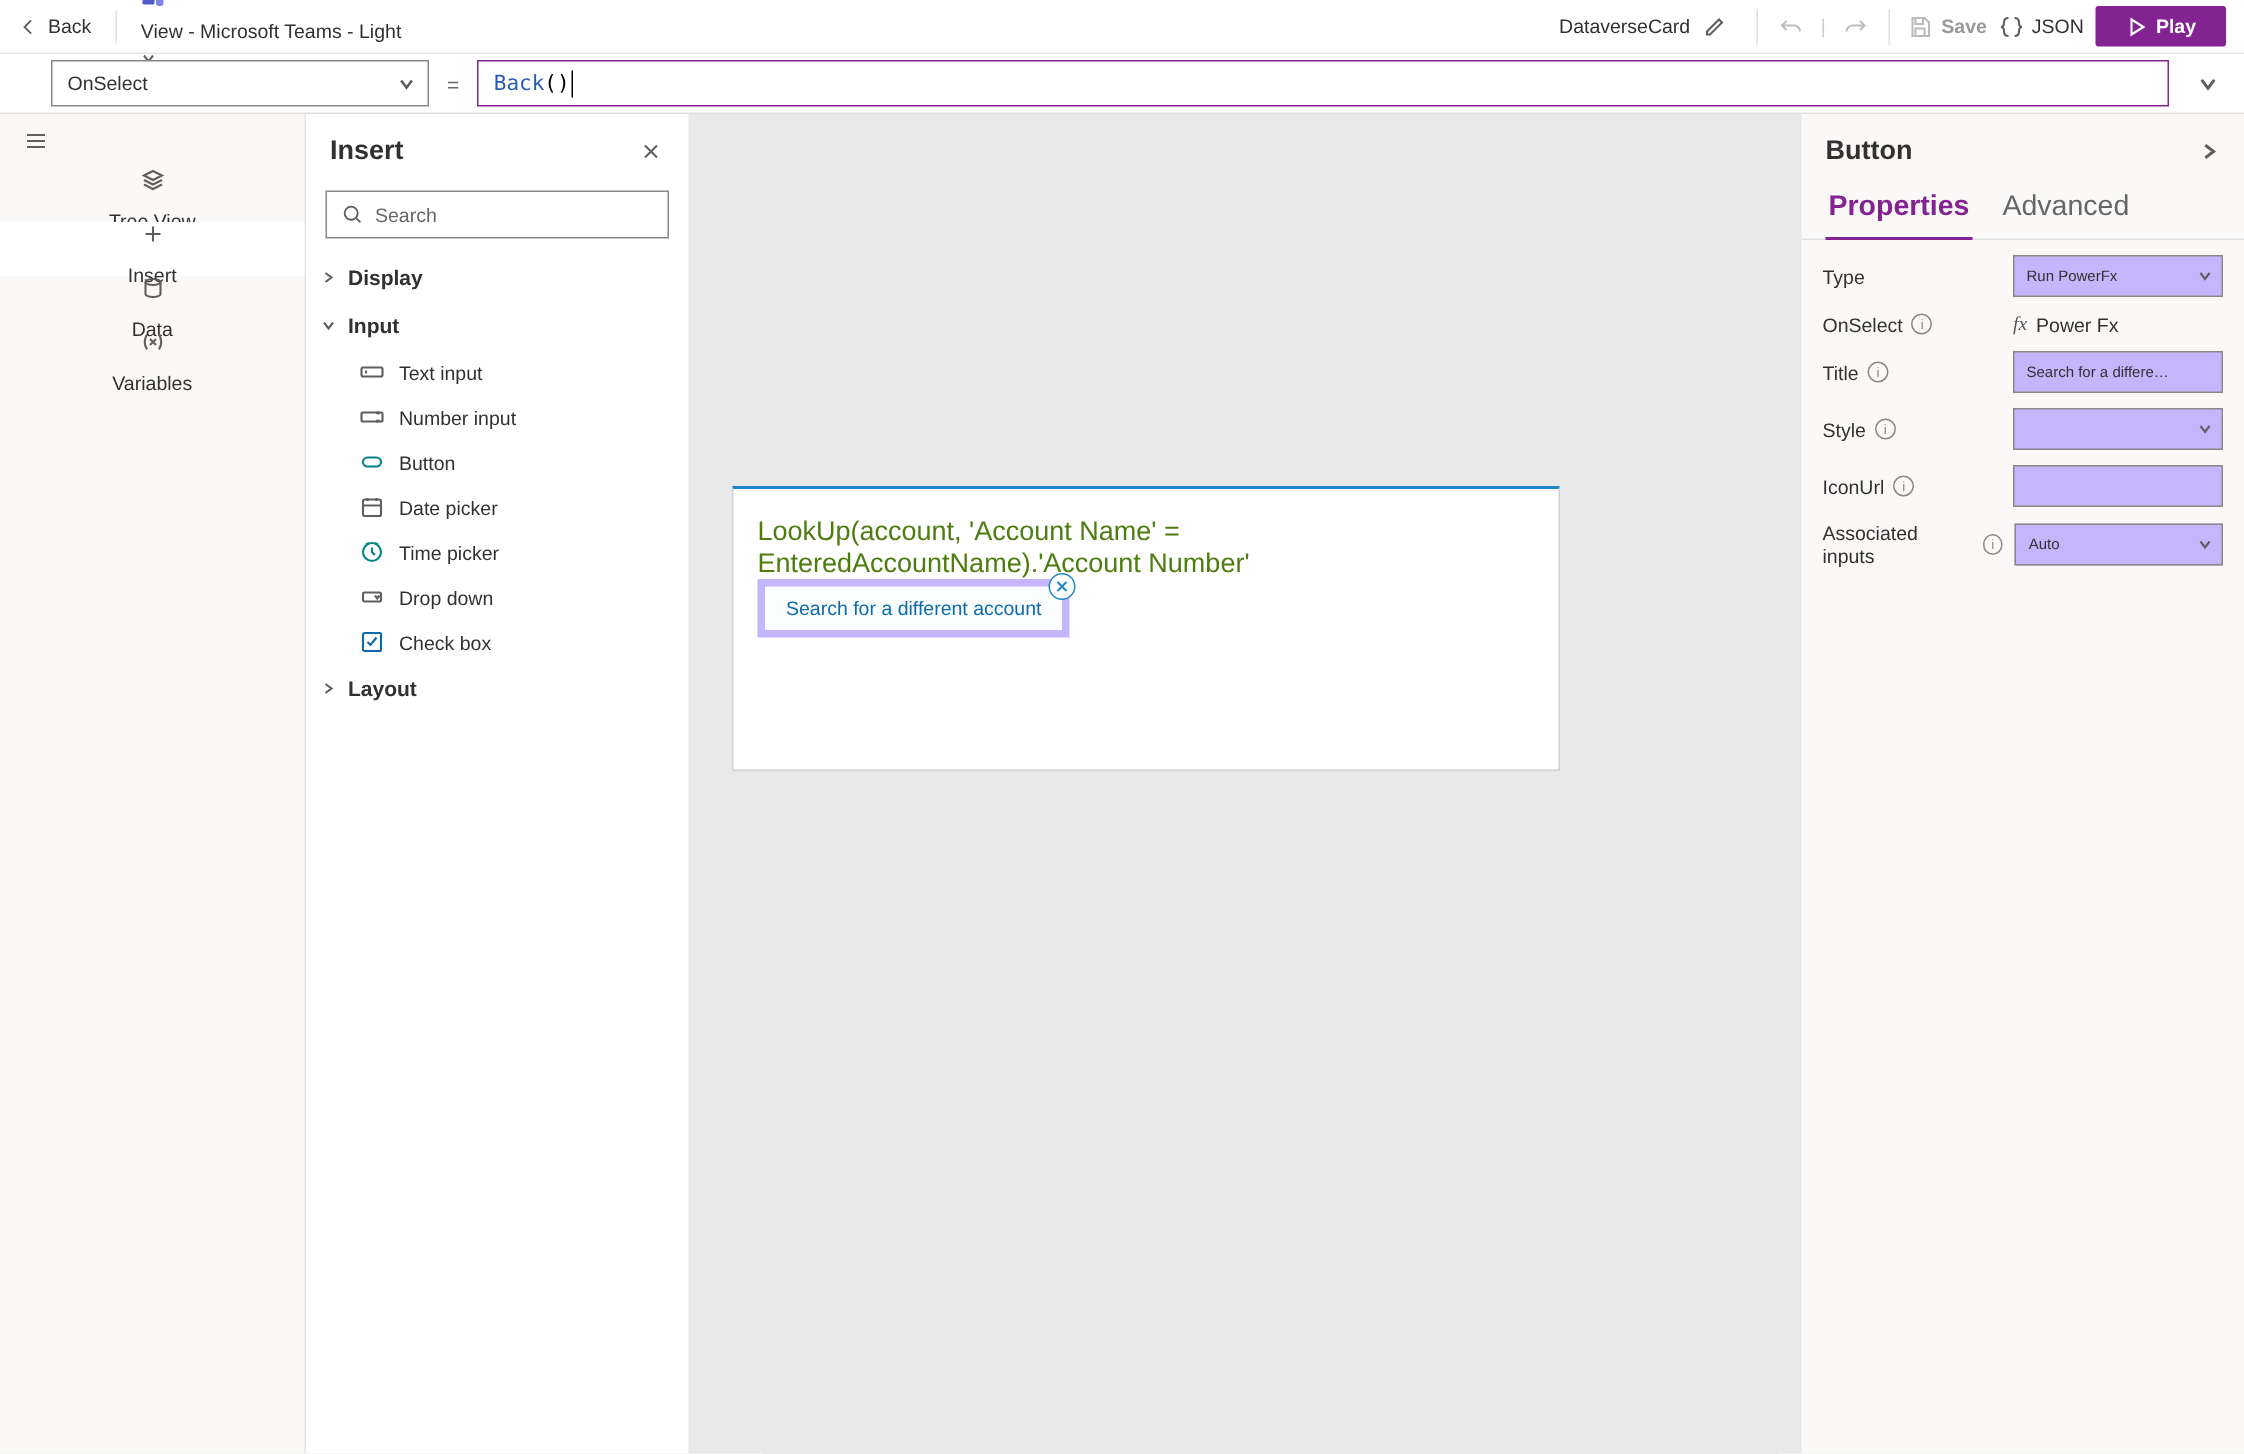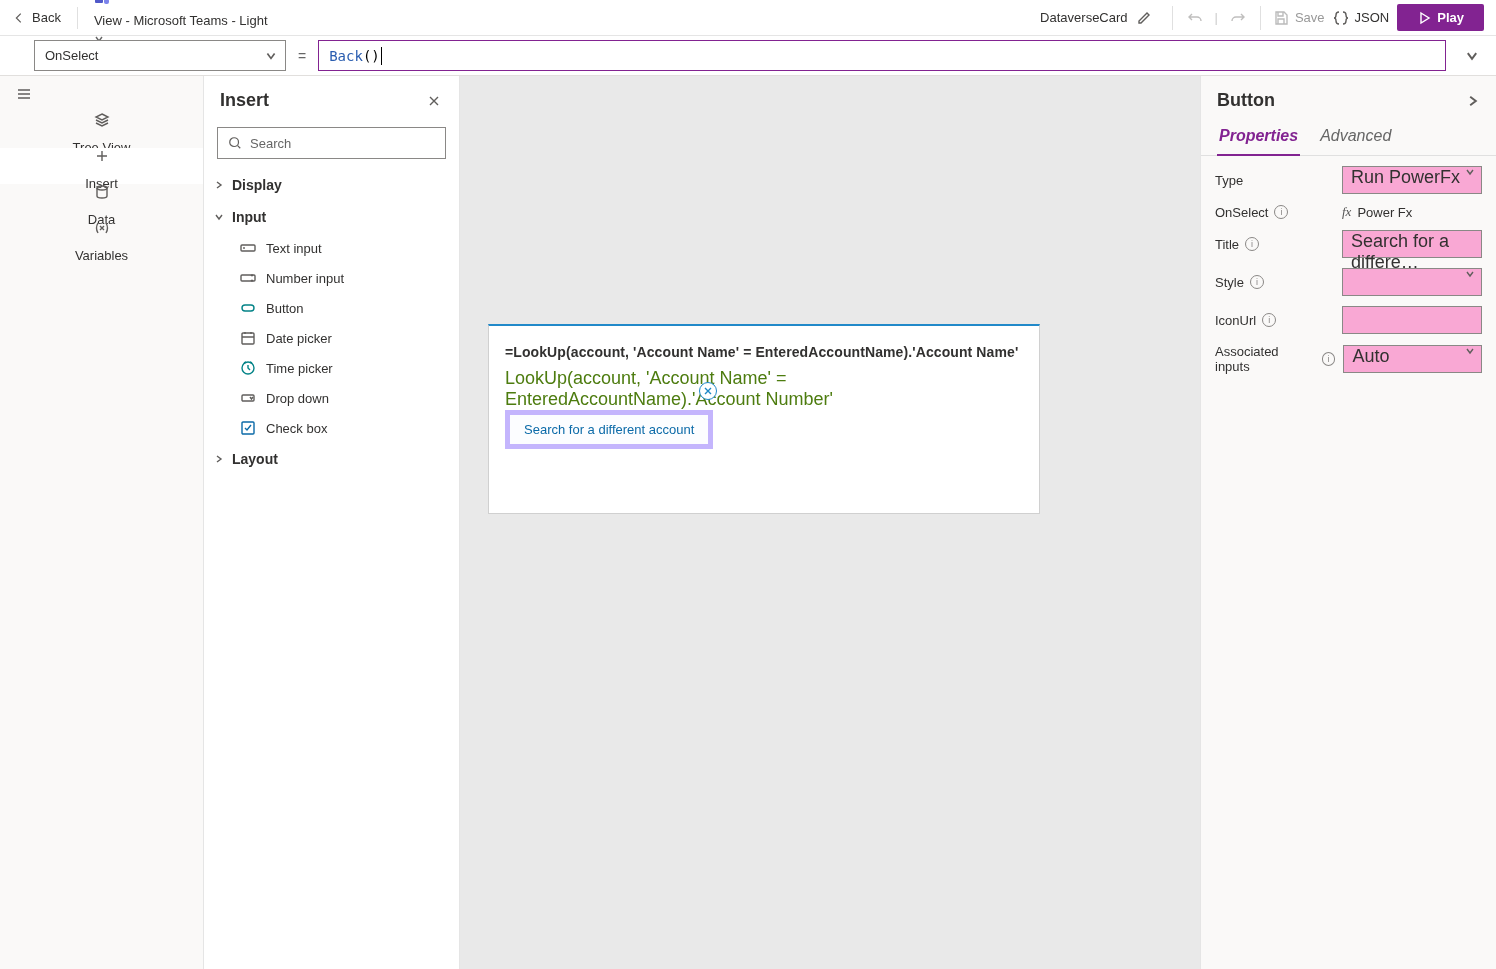--- a/index.html
+++ b/index.html
@@ -25,21 +25,21 @@
   .tb-back { display: flex; align-items: center; gap: 6px; cursor: pointer; color: #323130; }
   .tb-arrow { width: 14px; height: 14px; }
   .tb-divider { width: 1px; height: 22px; background: #e0e0e0; margin: 0 6px; }
   .tb-viewsel { display: flex; align-items: flex-start; gap: 6px; cursor: pointer; flex-direction: column; }
   .tb-viewsel svg.chev { width: 10px; height: 10px; stroke: #666; }
   .tb-teams-icon { width: 16px; height: 16px; }
   .tb-right { margin-left: auto; display: flex; align-items: center; gap: 8px; }
   .tb-name { display: flex; align-items: center; gap: 8px; padding-right: 8px; }
   .tb-icon-btn { width: 28px; height: 28px; display:flex;align-items:center;justify-content:center; cursor:pointer; border-radius:2px; }
   .tb-icon-btn.disabled { opacity: 0.4; cursor: default; }
-  .tb-save { display:flex; align-items:center; gap:6px; color:#999; cursor:default; }
+  .tb-save { display:flex; align-items:center; gap:6px; color:#999; cursor:default;font-weight:bold; }
   .tb-json { display:flex; align-items:center; gap:6px; cursor:pointer; }
   .tb-play {
     background: #822391;
     color: #fff;
     display: flex; align-items: center; gap: 6px;
     padding: 6px 20px;
     border-radius: 2px;
     cursor: pointer;
     font-weight: 600;
   }
@@ -156,34 +156,34 @@
   
   .props-panel {
     width: 296px;
     background: #faf9f8;
     border-left: 1px solid #e5e5e5;
     display:flex; flex-direction:column;
   }
   .props-header { padding: 14px 16px 8px; display:flex; align-items:center; justify-content:space-between;}
   .props-header h2 { font-size:18px; font-weight:600;}
   .props-tabs { display:flex; gap:18px; padding:0 16px; border-bottom:1px solid #e0e0e0;}
-  .props-tab { padding: 8px 2px 10px; cursor:pointer; font-size:16px; color:#666; position:relative;font-style:italic;}
+  .props-tab { padding: 8px 2px 10px; cursor:pointer; font-size:19px; color:#666; position:relative;}
   .props-tab.active { color:#822391; font-weight:600;}
   .props-tab.active::after { content:''; position:absolute; left:0; right:0; bottom:-1px; height:2px; background:#822391;}
   .props-rows { padding: 10px 14px; display:flex; flex-direction:column; gap:10px;}
   .prow { display:flex; align-items:center; justify-content:space-between; gap:8px;}
   .prow-label { display:flex; align-items:center; gap:6px; font-size:13px; color:#323130;}
   .info-icon { width:14px; height:14px; border:1px solid #8a8886; border-radius:50%; display:inline-flex;align-items:center;justify-content:center; font-size:9px; color:#8a8886;}
   .prow-ctrl {
     width: 140px;
     height: 28px;
     border: 1px solid #8a8886;
-    background:#f9a8d4;
-    display:flex; align-items:flex-start; padding:0 8px;
-    font-size:18px;
+    background:#c4b5fd;
+    display:flex; align-items:center; padding:0 8px;
+    font-size:10px;
     position:relative;
     cursor:pointer;
   }
   .prow-ctrl .chev { position:absolute; right:6px;}
   .prow-fx { width:140px; display:flex; align-items:center; gap:6px; font-size:13px; color:#323130;}
   .fx-icon { font-style:italic; font-family: 'Segoe UI', serif; color:#555; font-size:13px;}
   svg { stroke: #605e5c; fill: none; stroke-width: 1.4; }
 </style>
 </head>
 <body>
@@ -388,21 +388,20 @@
     <div class="cat">
       <svg class="chev" width="10" height="10" viewBox="0 0 10 10">
           <path d="M3 2 L7 5 L3 8"></path>
         </svg>
       <span>Layout</span>
     </div>
   </div>
 
   <div class="canvas-area">
     <div class="card-preview">
-      <div class="cp-title">=LookUp(account, 'Account Name' = EnteredAccountName).'Account Name'</div>
       <div class="cp-sub">LookUp(account, 'Account Name' = EnteredAccountName).'Account Number'</div>
       <div class="cp-btn">Search for a different account</div>
       <div class="cp-del">
         <svg viewBox="0 0 10 10">
             <path d="M2 2 L8 8 M8 2 L2 8"></path>
           </svg>
       </div>
     </div>
   </div>
 

